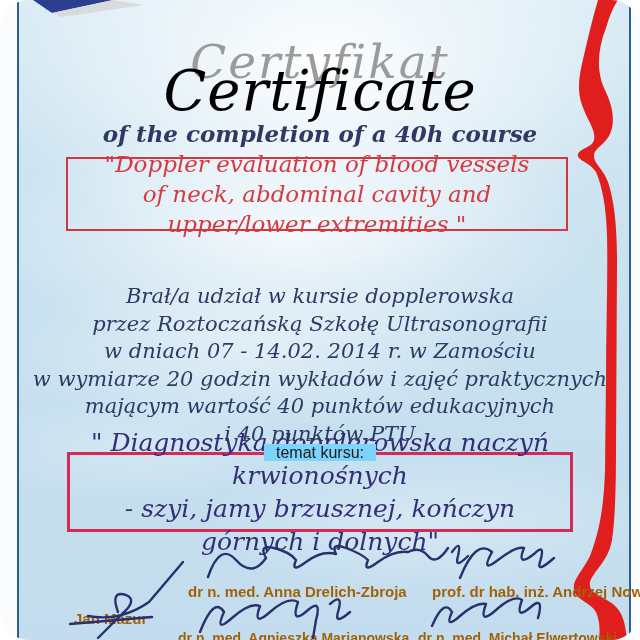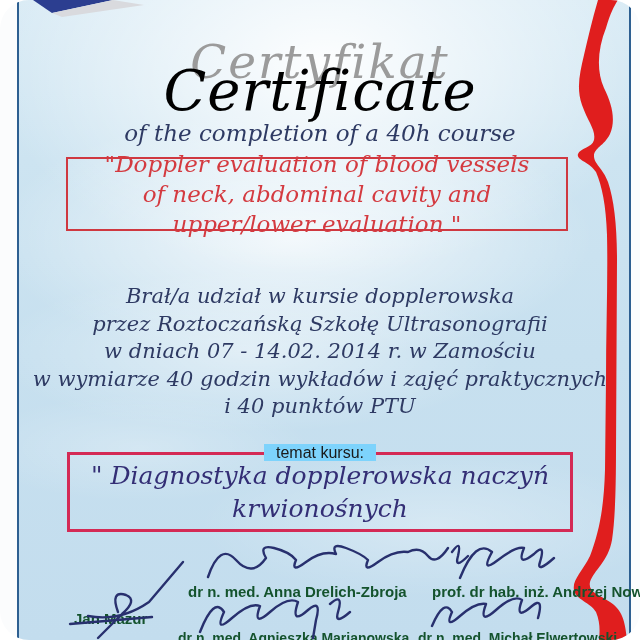--- a/index.html
+++ b/index.html
@@ -20,38 +20,38 @@
       linear-gradient(180deg,#d9ebf5 0%,#cde4f1 25%,#c7e0ef 55%,#c3ddee 100%);
   }
   .edge-line{position:absolute;top:0;bottom:0;width:2px;background:#2d5f91;}
   .edge-left{left:17px;}
   .edge-right{right:9px;}
   .abs{position:absolute;}
   .center{left:0;width:640px;text-align:center;}
   .script{font-family:"DejaVu Serif","Liberation Serif",serif;font-style:italic;}
   .title-shadow{top:34px;font-size:47px;color:#9b9b9b;letter-spacing:2px;}
   .title-main{top:58px;font-size:56px;color:#000000;letter-spacing:1px;}
-  .subtitle{top:120px;font-size:23px;color:#2e3a63;}
+  .subtitle{top:120px;font-size:23px;color:#2e3a63;font-weight:bold;}
   .course-box{
     left:66px;top:157px;width:502px;height:74px;box-sizing:border-box;
     border:2px solid #cf3840;display:flex;flex-direction:column;justify-content:center;
   }
   .course-box .line{font-size:23px;line-height:30px;color:#d43a40;text-align:center;}
   .participant{top:246px;font-size:24px;font-weight:bold;color:#101010;letter-spacing:0.5px;}
   .bodytext{top:283px;font-size:21px;line-height:27.5px;color:#2e3a63;}
   .topic-label{
     top:444px;font-size:16px;color:#1a1a1a;z-index:3;
   }
   .topic-label span{background:#7dd3fc;padding:0 12px;}
   .topic-box{
     left:67px;top:452px;width:506px;height:80px;box-sizing:border-box;
     border:3px solid #d42a55;display:flex;flex-direction:column;justify-content:center;z-index:2;
   }
   .topic-box .line{font-size:25px;line-height:33px;color:#332e75;text-align:center;font-weight:500;}
-  .sig-label{font-size:15px;font-weight:bold;color:#14532d;white-space:nowrap;}
+  .sig-label{font-size:15px;font-weight:bold;color:#a16207;white-space:nowrap;}
   .ink{position:absolute;left:0;top:0;z-index:4;pointer-events:none;}
   .deco{position:absolute;left:0;top:0;z-index:1;pointer-events:none;}
   .txt{z-index:2;}
 </style>
 </head>
 <body>
 
 <div class="page">
 
   <div class="paper-bg"></div>
@@ -89,38 +89,40 @@
          C596,70 598,48 606,28
          C610,14 614,6 618,0 Z"></path>
   </svg>
 
   <div class="abs center script title-shadow txt">Certyfikat</div>
   <div class="abs center script title-main txt">Certificate</div>
   <div class="abs center script subtitle txt">of the completion of a 40h course</div>
 
   <div class="abs course-box txt">
     <div class="line script">"Doppler evaluation of blood vessels</div>
-    <div class="line script">of neck, abdominal cavity and upper/lower evaluation "</div>
+    <div class="line script">of neck, abdominal cavity and upper/lower extremities "</div>
   </div>
 
 
   <div class="abs center script bodytext txt">
     <div>Brał/a udział w kursie dopplerowska</div>
     <div>przez Roztoczańską Szkołę Ultrasonografii</div>
     <div>w dniach 07 - 14.02. 2014 r. w Zamościu</div>
-    <div>w wymiarze 40 godzin wykładów i zajęć praktycznych</div>
+    <div>w wymiarze 20 godzin wykładów i zajęć praktycznych</div>
+    <div>mającym wartość 40 punktów edukacyjnych</div>
     <div>i 40 punktów PTU</div>
   </div>
 
   <div class="abs center topic-label">
     <span>temat kursu:</span>
   </div>
 
   <div class="abs topic-box">
     <div class="line script">" Diagnostyka dopplerowska naczyń krwionośnych</div>
+    <div class="line script">- szyi, jamy brzusznej, kończyn górnych i dolnych"</div>
   </div>
 
   <svg class="ink" width="640" height="640" viewBox="0 0 640 640" fill="none" stroke="#28306e" stroke-width="2.4" stroke-linecap="round" stroke-linejoin="round">
     <path d="M208,577 Q220,542 236,560 T266,558 Q258,544 274,548 T296,560 Q290,574 306,562 T336,554 Q330,542 346,548 T368,560 Q362,574 378,562 T408,552 Q420,546 428,556 Q436,566 448,548 M452,552 Q462,538 458,556 Q454,570 468,556"></path>
     <path d="M460,578 Q476,538 492,552 Q480,574 498,560 T524,548 Q516,568 534,554 Q546,542 540,562 Q536,574 554,558"></path>
     <path d="M183,562 L149,602 Q120,622 88,616 M118,612 Q110,590 126,595 Q138,600 122,614 L98,638 M70,624 L152,617"></path>
     <path d="M200,632 Q214,596 224,612 Q214,634 232,618 T260,606 Q252,628 270,612 T298,602 Q290,626 308,610 Q322,598 316,620 L313,638 M330,604 Q344,592 338,612 Q334,626 350,612"></path>
     <path d="M432,626 Q444,598 452,612 Q444,630 460,616 T486,604 Q478,626 496,610 T522,600 Q514,622 532,606 Q544,596 538,618"></path>
   </svg>
 

